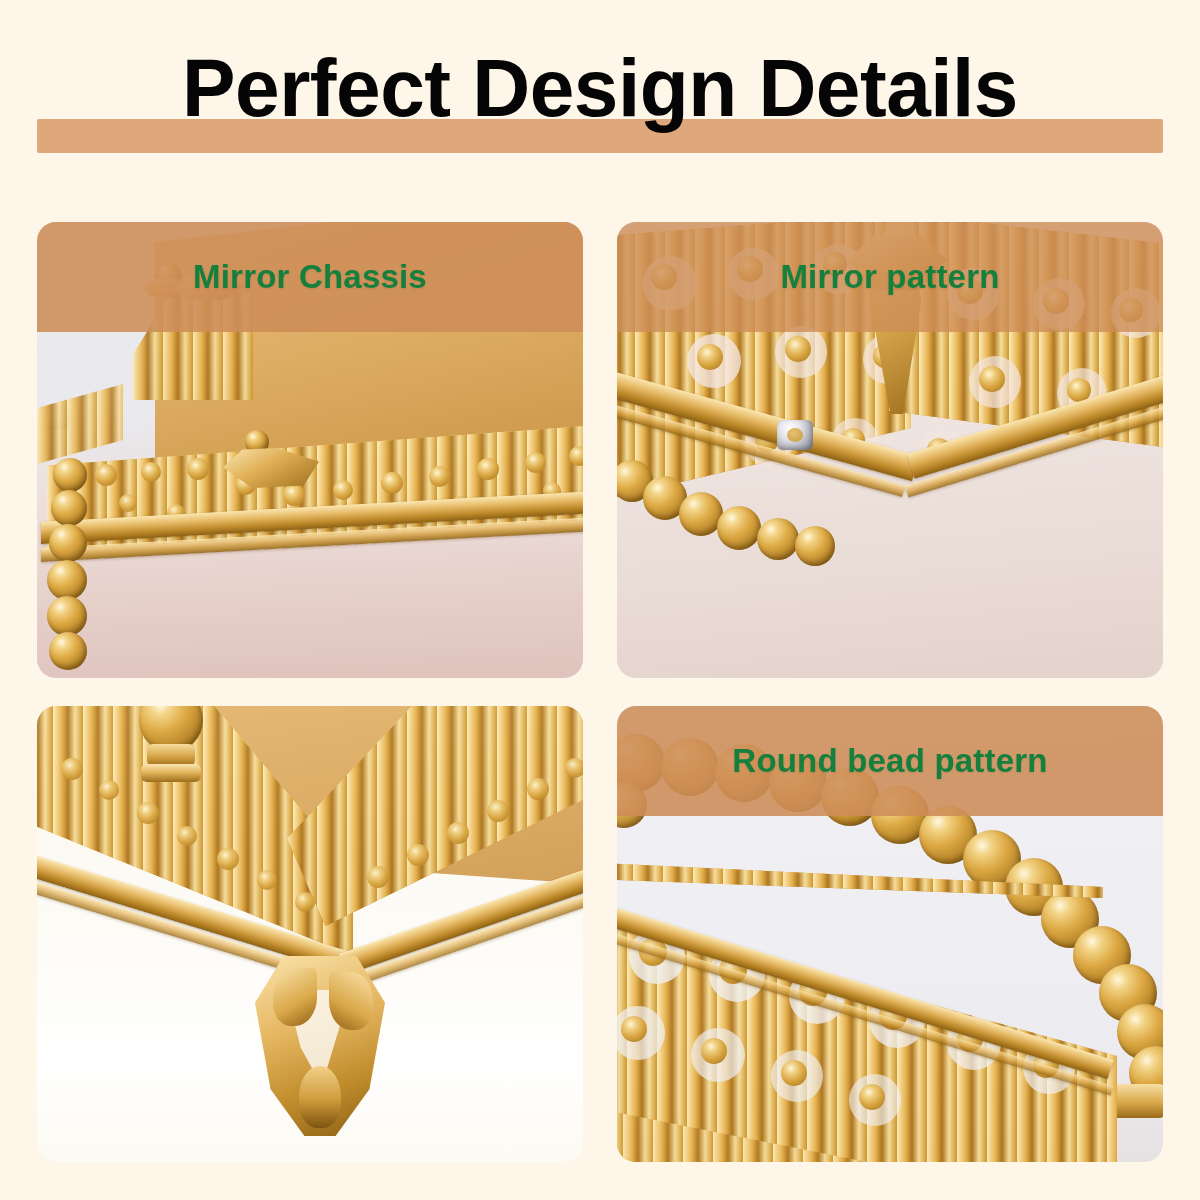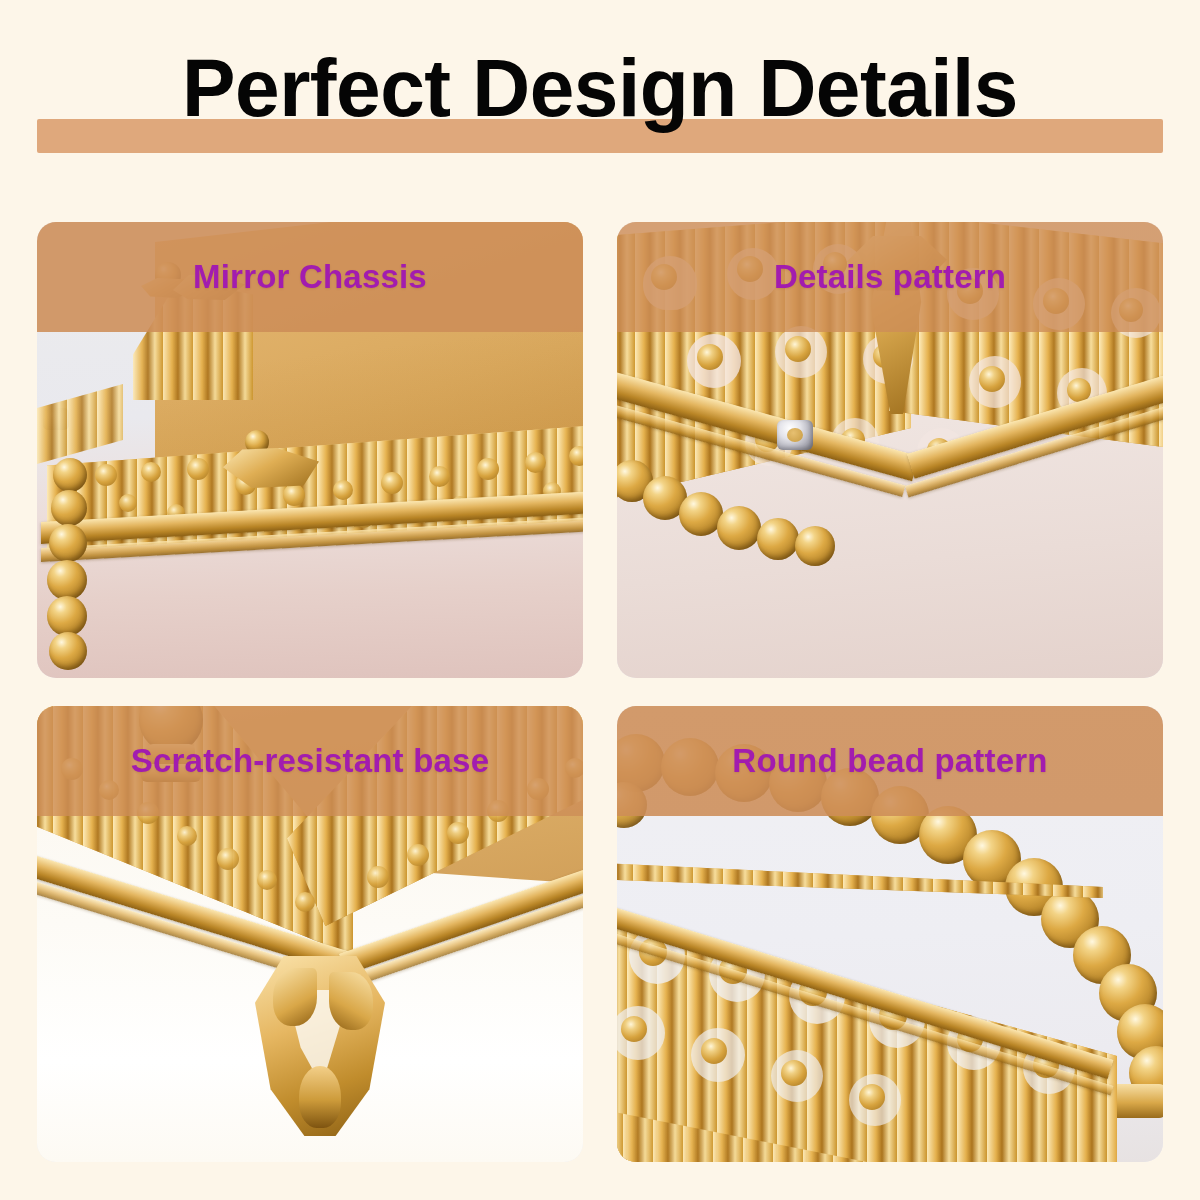--- a/index.html
+++ b/index.html
@@ -84,21 +84,21 @@
     background: rgba(205,141,88,0.88);
     display: flex;
     align-items: center;
     justify-content: center;
     z-index: 6;
   }
 
   .banner.translucent { background: rgba(205,141,88,0.80); }
 
   .banner-label {
-    color: #a21caf;
+    color: #15803d;
     font-size: 33px;
     font-weight: bold;
     letter-spacing: 0.2px;
     white-space: nowrap;
     text-shadow: 0 1px 2px rgba(120,70,30,0.18);
   }
 
   
   .bg { position: absolute; inset: 0; }
 
@@ -310,21 +310,21 @@
 
       <div class="bead" style="left:-6px;top:238px;width:42px;height:42px;"></div>
       <div class="bead" style="left:26px;top:254px;width:44px;height:44px;"></div>
       <div class="bead" style="left:62px;top:270px;width:44px;height:44px;"></div>
       <div class="bead" style="left:100px;top:284px;width:44px;height:44px;"></div>
       <div class="bead" style="left:140px;top:296px;width:42px;height:42px;"></div>
       <div class="bead" style="left:178px;top:304px;width:40px;height:40px;"></div>
     </div>
 
     <div class="banner translucent">
-      <span class="banner-label">Details pattern</span>
+      <span class="banner-label">Mirror pattern</span>
     </div>
   </div>
 
   <div class="card">
     <div class="photo">
       <div class="bg" style="background:linear-gradient(180deg,#fbf7ef 0%,#fdfbf6 48%,#ffffff 78%,#fdfaf3 100%);"></div>
 
       <div class="mirror-top" style="left:150px;top:-20px;width:430px;height:200px;
            border-radius:0 0 14px 10px;transform:skewY(4deg);transform-origin:right top;opacity:.95;"></div>
 
@@ -370,23 +370,20 @@
            background:rgba(253,250,244,0.82);
            clip-path:polygon(32% 0%,70% 0%,86% 36%,56% 100%,22% 60%,8% 24%);"></div>
       <div class="shade" style="left:236px;top:262px;width:44px;height:58px;border-radius:50% 10% 50% 40%;
            background:linear-gradient(150deg,#fae3ab 0%,#d9a748 60%,#8d5f13 100%);"></div>
       <div class="shade" style="left:292px;top:266px;width:44px;height:58px;border-radius:10% 50% 40% 50%;
            background:linear-gradient(210deg,#fae3ab 0%,#d9a748 60%,#8d5f13 100%);"></div>
       <div class="shade" style="left:262px;top:360px;width:42px;height:62px;border-radius:50% 50% 42% 42%;
            background:linear-gradient(180deg,#f3cf89 0%,#cd9b3a 55%,#7e5410 100%);"></div>
     </div>
 
-    <div class="banner translucent">
-      <span class="banner-label">Scratch-resistant base</span>
-    </div>
   </div>
 
   <div class="card">
     <div class="photo">
       <div class="bg" style="background:linear-gradient(178deg,#f0f0f4 0%,#eeeef3 50%,#ecebf0 76%,#e7e2e2 100%);"></div>
 
       <div class="bead" style="left:-10px;top:28px;width:58px;height:58px;"></div>
       <div class="bead" style="left:44px;top:32px;width:58px;height:58px;"></div>
       <div class="bead" style="left:98px;top:38px;width:58px;height:58px;"></div>
       <div class="bead" style="left:152px;top:48px;width:58px;height:58px;"></div>

